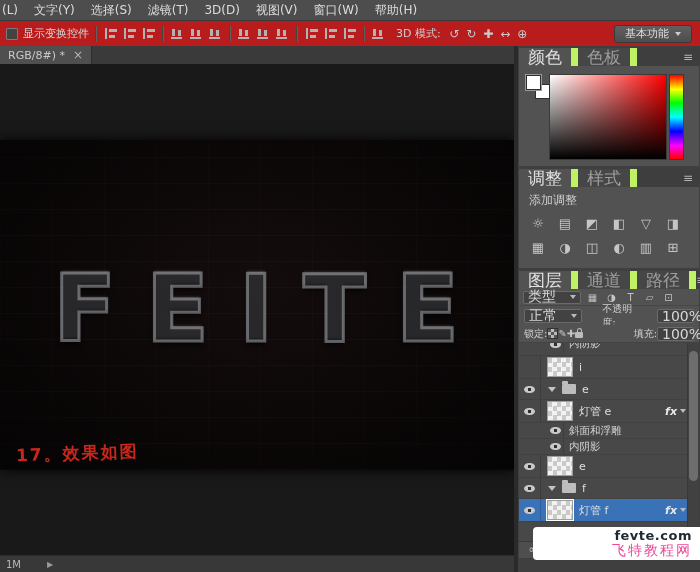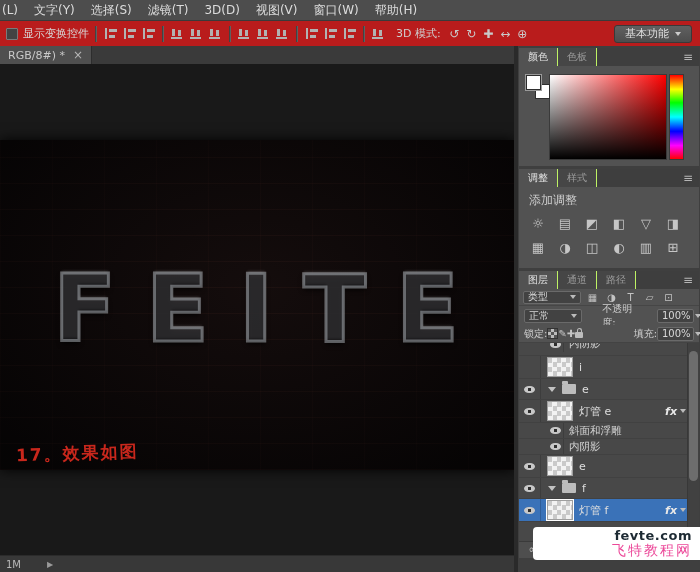--- a/index.html
+++ b/index.html
@@ -62,21 +62,21 @@
 
   .v-divider{position:absolute;top:46px;left:514px;width:4px;bottom:0;background:#2a2a2a;}
 
   
   .right-col{position:absolute;top:46px;left:518px;right:0;bottom:0;background:#3f3f3f;}
   .panel{position:absolute;left:1px;right:1px;}
   #color-panel{top:2px;height:118px;}
   #adjust-panel{top:123px;height:99px;}
   #layers-panel{top:225px;bottom:0;}
   .panel-header{position:relative;height:18px;background:#3e3e3e;display:flex;align-items:center;border-bottom:1px solid #323232;}
-  .ptab{padding:0 9px;height:18px;line-height:18px;font-size:10px;color:#9d9d9d;background:#464646;border-right:1px solid #bef264;white-space:nowrap;}
+  .ptab{padding:0 9px;height:18px;line-height:18px;font-size:17px;color:#9d9d9d;background:#464646;border-right:7px solid #bef264;white-space:nowrap;}
   .ptab.active{background:#525252;color:#e2e2e2;}
   .pmenu{margin-left:auto;margin-right:6px;color:#b5b5b5;font-size:12px;line-height:12px;}
   .panel-body{position:absolute;top:18px;left:0;right:0;bottom:0;background:#525252;}
 
   
   .swatch-pair{position:absolute;left:7px;top:9px;width:26px;height:26px;}
   .swatch{position:absolute;width:13px;height:13px;background:#fff;border:1px solid #2e2e2e;}
   .swatch.fg{left:0;top:0;z-index:2;box-shadow:0 0 0 1px #9a9a9a;}
   .swatch.bg{left:9px;top:9px;z-index:1;}
   .sat-box{position:absolute;left:30px;top:8px;width:116px;height:84px;border:1px solid #3a3a3a;
@@ -88,21 +88,21 @@
   .add-label{position:absolute;left:10px;top:5px;font-size:12px;color:#cccccc;}
   .adj-row{position:absolute;left:8px;display:flex;gap:5px;}
   .adj-row.r1{top:27px;}
   .adj-row.r2{top:51px;}
   .adj-ico{width:22px;height:18px;display:flex;align-items:center;justify-content:center;color:#c6c6c6;font-size:13px;}
 
   
   .filter-row{position:absolute;top:0;left:0;right:0;height:17px;display:flex;align-items:center;
     padding:0 4px;gap:4px;background:#525252;border-bottom:1px solid #464646;box-sizing:border-box;}
   .dropdown{background:#424242;border:1px solid #6a6a6a;border-radius:2px;height:13px;
-    display:flex;align-items:center;font-size:10px;color:#d8d8d8;padding:0 4px;gap:4px;box-sizing:border-box;}
+    display:flex;align-items:center;font-size:14px;color:#d8d8d8;padding:0 4px;gap:4px;box-sizing:border-box;}
   .arr{width:0;height:0;border-left:3px solid transparent;border-right:3px solid transparent;border-top:4px solid #bbb;margin-left:auto;}
   .type-dd{width:58px;}
   .filter-ico{width:15px;height:13px;display:flex;align-items:center;justify-content:center;color:#c3c3c3;font-size:10px;}
   .blend-row{position:absolute;top:17px;left:0;right:0;height:19px;display:flex;align-items:center;
     padding:0 5px;gap:20px;background:#525252;font-size:10px;color:#cfcfcf;box-sizing:border-box;}
   .blend-dd{width:70px;height:14px;}
   .op-dd{width:37px;height:14px;}
   .lock-row{position:absolute;top:36px;left:0;right:0;height:18px;display:flex;align-items:center;
     padding:0 5px;background:#525252;font-size:10px;color:#cfcfcf;box-sizing:border-box;border-bottom:1px solid #434343;}
   .li-checker{width:9px;height:9px;border:1px solid #333;background:repeating-conic-gradient(#bbb 0 25%,#555 0 50%) 0 0/6px 6px;}

